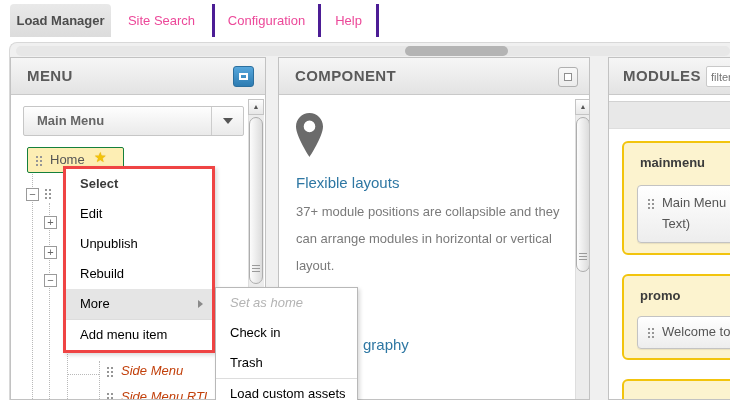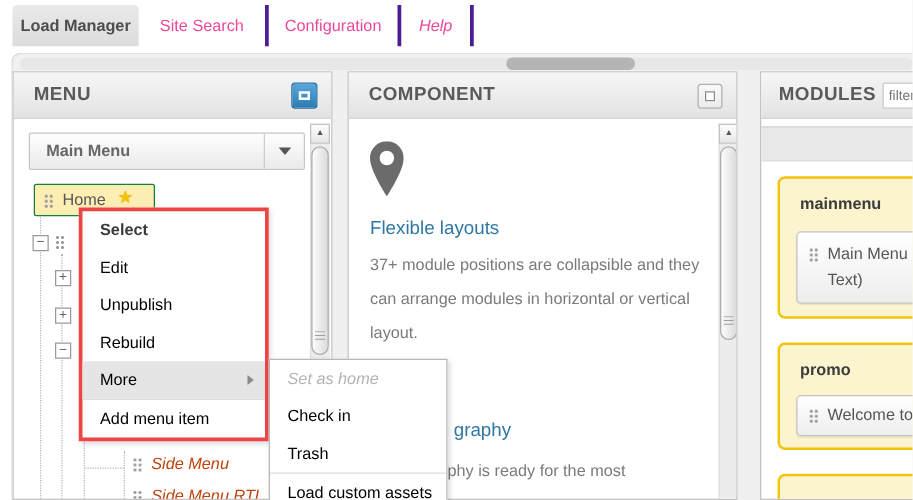--- a/index.html
+++ b/index.html
@@ -6,21 +6,21 @@
   html,body { width:730px; height:400px; overflow:hidden; }
   body { position:relative; font-family:"Liberation Sans", sans-serif; background:#fff; color:#555; }
 
   
   .tab { position:absolute; top:4px; height:33px; line-height:33px; text-align:center; font-size:13px; cursor:pointer; }
   .tab.active { background:linear-gradient(#e9e9e9,#dcdcdc); border-radius:4px 4px 0 0; color:#4d4d4d; font-weight:bold; }
   .tab.plain { color:#ec4899; border-right:3px solid #4c1d95; }
   #tab-0 { left:10px; width:101px; }
   #tab-1 { left:111px; width:104px; }
   #tab-2 { left:215px; width:106px; }
-  #tab-3 { left:321px; width:58px;font-style:italic; }
+  #tab-3 { left:321px; width:58px; }
 
   
   #container { position:absolute; left:9px; top:42px; width:721px; height:358px;
     background:#f0f0f0; border:1px solid #d8d8d8; border-right:none; border-bottom:none; border-radius:8px 0 0 0; }
   #hscroll-track { position:absolute; left:16px; top:46px; width:714px; height:10px; background:#e7e7e7; border-radius:5px; }
   #hscroll-thumb { position:absolute; left:405px; top:46px; width:103px; height:10px; background:#b4b4b4; border-radius:5px; }
 
   
   .panel { position:absolute; top:57px; height:343px; background:#fff; border:1px solid #c2c2c2; overflow:hidden; }
   #menu-panel { left:10px; width:256px;padding-left:28px; }
@@ -184,21 +184,20 @@
       <path d="M13.5 0C6 0 0 6 0 13.5 0 23.5 13.5 44 13.5 44S27 23.5 27 13.5C27 6 21 0 13.5 0zm0 19.2a5.8 5.8 0 1 1 0-11.6 5.8 5.8 0 0 1 0 11.6z" fill="#6b6b6b"></path>
     </svg>
   </span>
 
   <span id="c-head-1" class="c-head">Flexible layouts</span>
   <span id="c-line-0" class="c-line">37+ module positions are collapsible and they</span>
   <span id="c-line-1" class="c-line">can arrange modules in horizontal or vertical</span>
   <span id="c-line-2" class="c-line">layout.</span>
 
   <span id="c-head-2" class="c-head">graphy</span>
-  <span id="c-line-3" class="c-line">phy is ready for the most</span>
 
   <div class="vtrack" style="left:296px;"></div>
   <div class="varrow" style="left:296px;">▲</div>
   <div class="vthumb" style="left:297px; top:59px; height:155px;">
       <span class="grips"></span>
     </div>
 </div>
 
 <div id="modules-panel" class="panel">
   <div class="panel-header">

